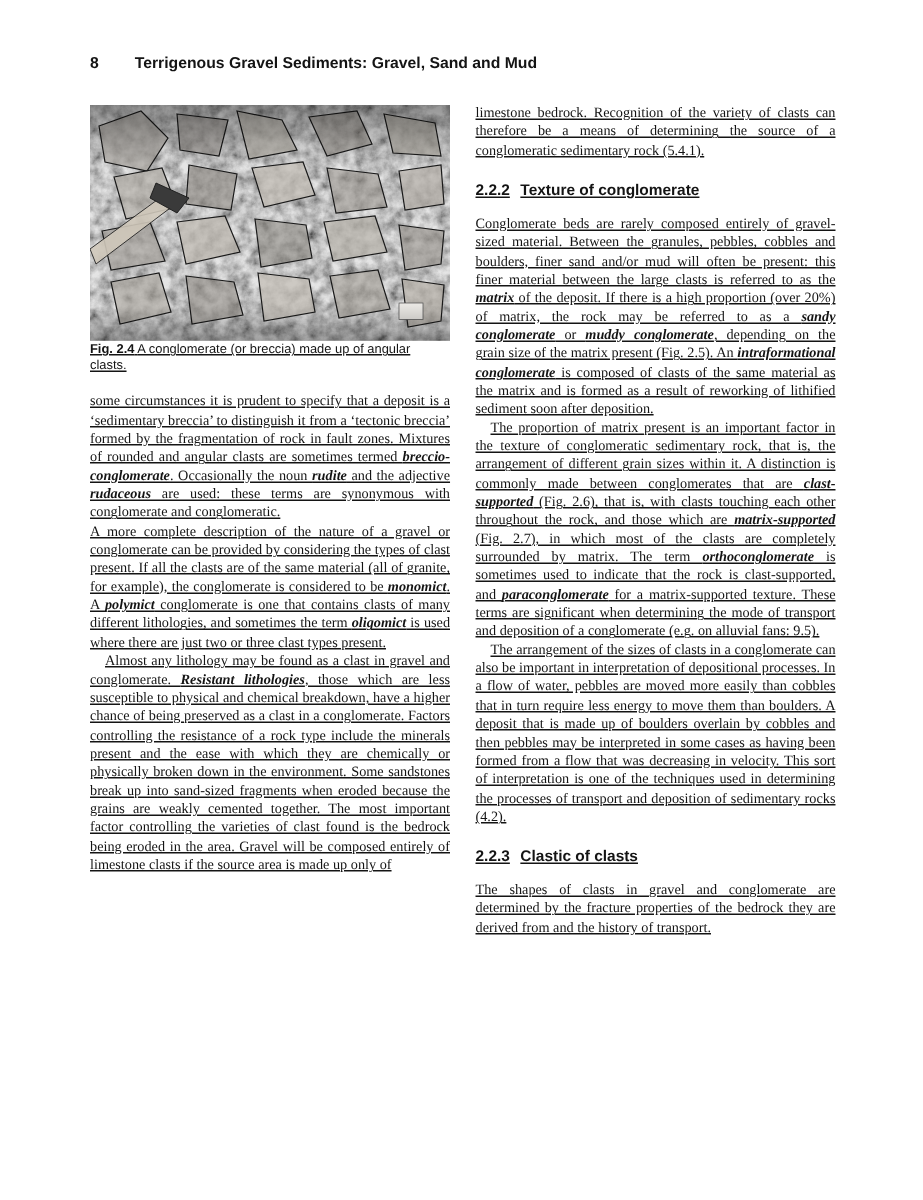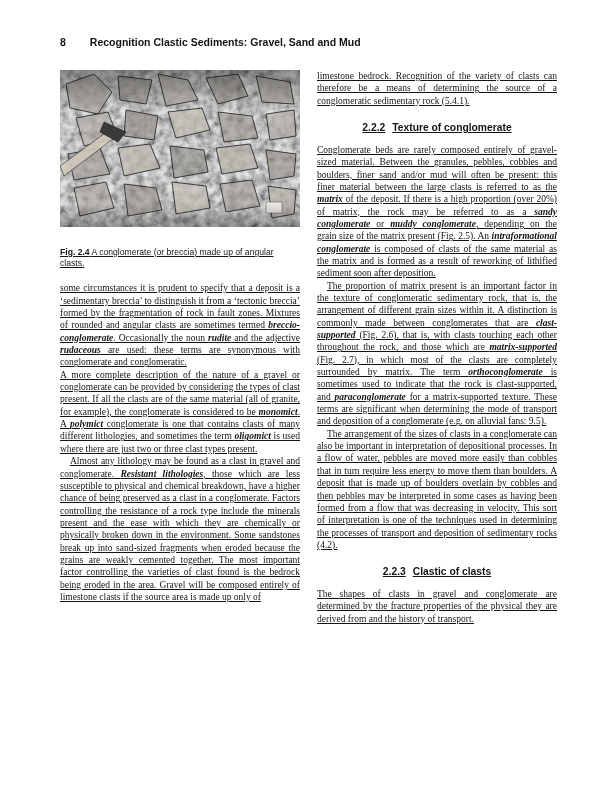--- a/index.html
+++ b/index.html
@@ -29,43 +29,43 @@
     text-decoration:underline;
   }
 
   .col p { margin:0; }
   .col p.indent { text-indent:10px; }
 
   h2 {
     font-family:"Liberation Sans", sans-serif;
     font-size:10.3px; font-weight:bold;
     line-height:1.25;
-    text-align:center;
+    text-align:left;
     margin:15px 0 9px 0;
   }
   h2 .h-num { margin-right:7px; }
 
   figure { margin:0 0 13px 0; }
   .photo { width:240px; height:157px; background:#474747; }
   .photo svg { display:block; }
   figcaption {
     font-family:"Liberation Sans", sans-serif;
     font-size:8.6px; line-height:1.3;
-    margin-top:20px; text-align:left;
+    margin-top:0; text-align:left;
   }
   .figlabel { font-weight:bold; }
 </style>
 </head>
 <body>
 
 <div class="page">
 
   <header class="running-head">
     <span>8</span>
-    <span>Recognition Clastic Sediments: Gravel, Sand and Mud</span>
+    <span>Terrigenous Gravel Sediments: Gravel, Sand and Mud</span>
   </header>
 
   <div class="columns">
 
     <div class="col">
 
       <figure>
         <div class="photo">
           <svg width="240" height="157" viewBox="0 0 240 157" preserveAspectRatio="none">
             <defs>
@@ -139,18 +139,18 @@
       </h2>
 
       <p class="noindent">Conglomerate beds are rarely composed entirely of gravel-sized material. Between the granules, pebbles, cobbles and boulders, finer sand and/or mud will often be present: this finer material between the large clasts is referred to as the <span style="font-weight: bold; font-style: italic;">matrix</span> of the deposit. If there is a high proportion (over 20%) of matrix, the rock may be referred to as a <span style="font-weight: bold; font-style: italic;">sandy conglomerate</span> or <span style="font-weight: bold; font-style: italic;">muddy conglomerate</span>, depending on the grain size of the matrix present (Fig. 2.5). An <span style="font-weight: bold; font-style: italic;">intraformational conglomerate</span> is composed of clasts of the same material as the matrix and is formed as a result of reworking of lithified sediment soon after deposition.</p>
       <p class="indent">The proportion of matrix present is an important factor in the texture of conglomeratic sedimentary rock, that is, the arrangement of different grain sizes within it. A distinction is commonly made between conglomerates that are <span style="font-weight: bold; font-style: italic;">clast-supported</span> (Fig. 2.6), that is, with clasts touching each other throughout the rock, and those which are <span style="font-weight: bold; font-style: italic;">matrix-supported</span> (Fig. 2.7), in which most of the clasts are completely surrounded by matrix. The term <span style="font-weight: bold; font-style: italic;">orthoconglomerate</span> is sometimes used to indicate that the rock is clast-supported, and <span style="font-weight: bold; font-style: italic;">paraconglomerate</span> for a matrix-supported texture. These terms are significant when determining the mode of transport and deposition of a conglomerate (e.g. on alluvial fans: 9.5).</p>
       <p class="indent">The arrangement of the sizes of clasts in a conglomerate can also be important in interpretation of depositional processes. In a flow of water, pebbles are moved more easily than cobbles that in turn require less energy to move them than boulders. A deposit that is made up of boulders overlain by cobbles and then pebbles may be interpreted in some cases as having been formed from a flow that was decreasing in velocity. This sort of interpretation is one of the techniques used in determining the processes of transport and deposition of sedimentary rocks (4.2).</p>
 
       <h2>
         <span class="h-num">2.2.3</span><span class="h-text">Clastic of clasts</span>
       </h2>
 
-      <p class="noindent">The shapes of clasts in gravel and conglomerate are determined by the fracture properties of the physical they are derived from and the history of transport.</p>
+      <p class="noindent">The shapes of clasts in gravel and conglomerate are determined by the fracture properties of the bedrock they are derived from and the history of transport.</p>
 
     </div>
 
   </div>
 </div>
 
 </body></html>

